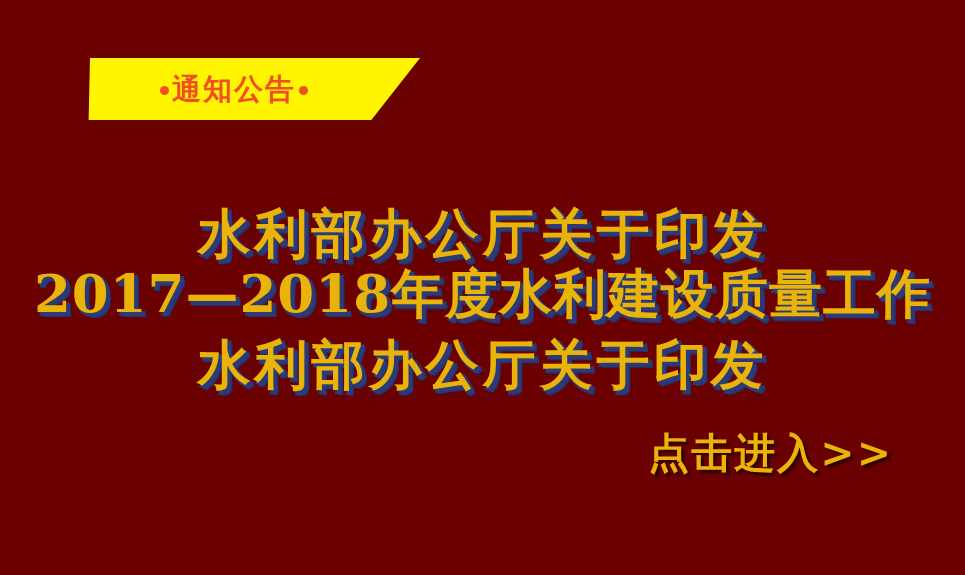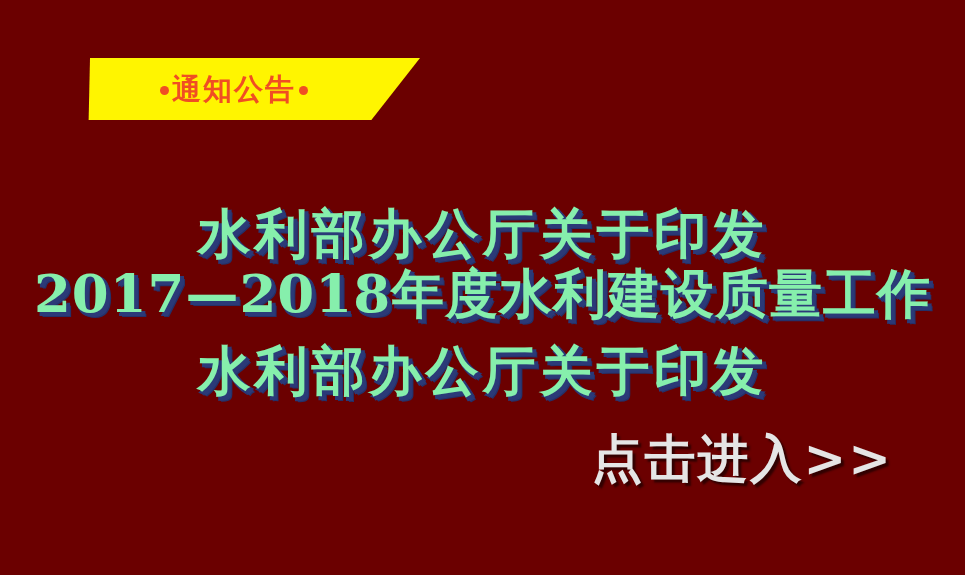--- a/index.html
+++ b/index.html
@@ -66,62 +66,62 @@
   
   #headline {
     position: absolute;
     left: 0;
     top: 207px;
     width: 965px;
     text-align: center;
   }
   .head-line {
     display: block;
-    color: #86efac;
+    color: #eab308;
     font-weight: bold;
     line-height: 1.0;
     white-space: nowrap;
     text-shadow:
        3px 3px 0 #2B3A78,
        4px 4px 0 #2B3A78,
        5px 5px 0 #243068,
        2px 4px 0 #2B3A78,
        4px 2px 0 #2B3A78;
   }
   #head-line-1 {
     font-family: "DejaVu Sans", sans-serif;
     font-size: 53px;
     letter-spacing: 4px;
     margin-bottom: 7px;
   }
   #head-line-2 {
     font-family: "DejaVu Serif", serif;
     font-size: 53px;
     letter-spacing: 1px;
-    margin-bottom: 24px;
+    margin-bottom: 18px;
   }
   #head-line-3 {
     font-family: "DejaVu Sans", sans-serif;
     font-size: 53px;
     letter-spacing: 4px;
   }
 
   
   #cta-row {
     position: absolute;
     right: 72px;
     top: 433px;
     display: flex;
     align-items: center;
   }
   #cta-link {
-    color: #e5e5e5;
+    color: #eab308;
     font-family: "DejaVu Serif", serif;
     font-weight: bold;
-    font-size: 51px;
+    font-size: 41px;
     letter-spacing: 2px;
     line-height: 1;
     white-space: nowrap;
     text-decoration: none;
     cursor: pointer;
     text-shadow: 3px 3px 2px rgba(30,0,0,0.75);
   }
 </style>
 </head>
 <body>

